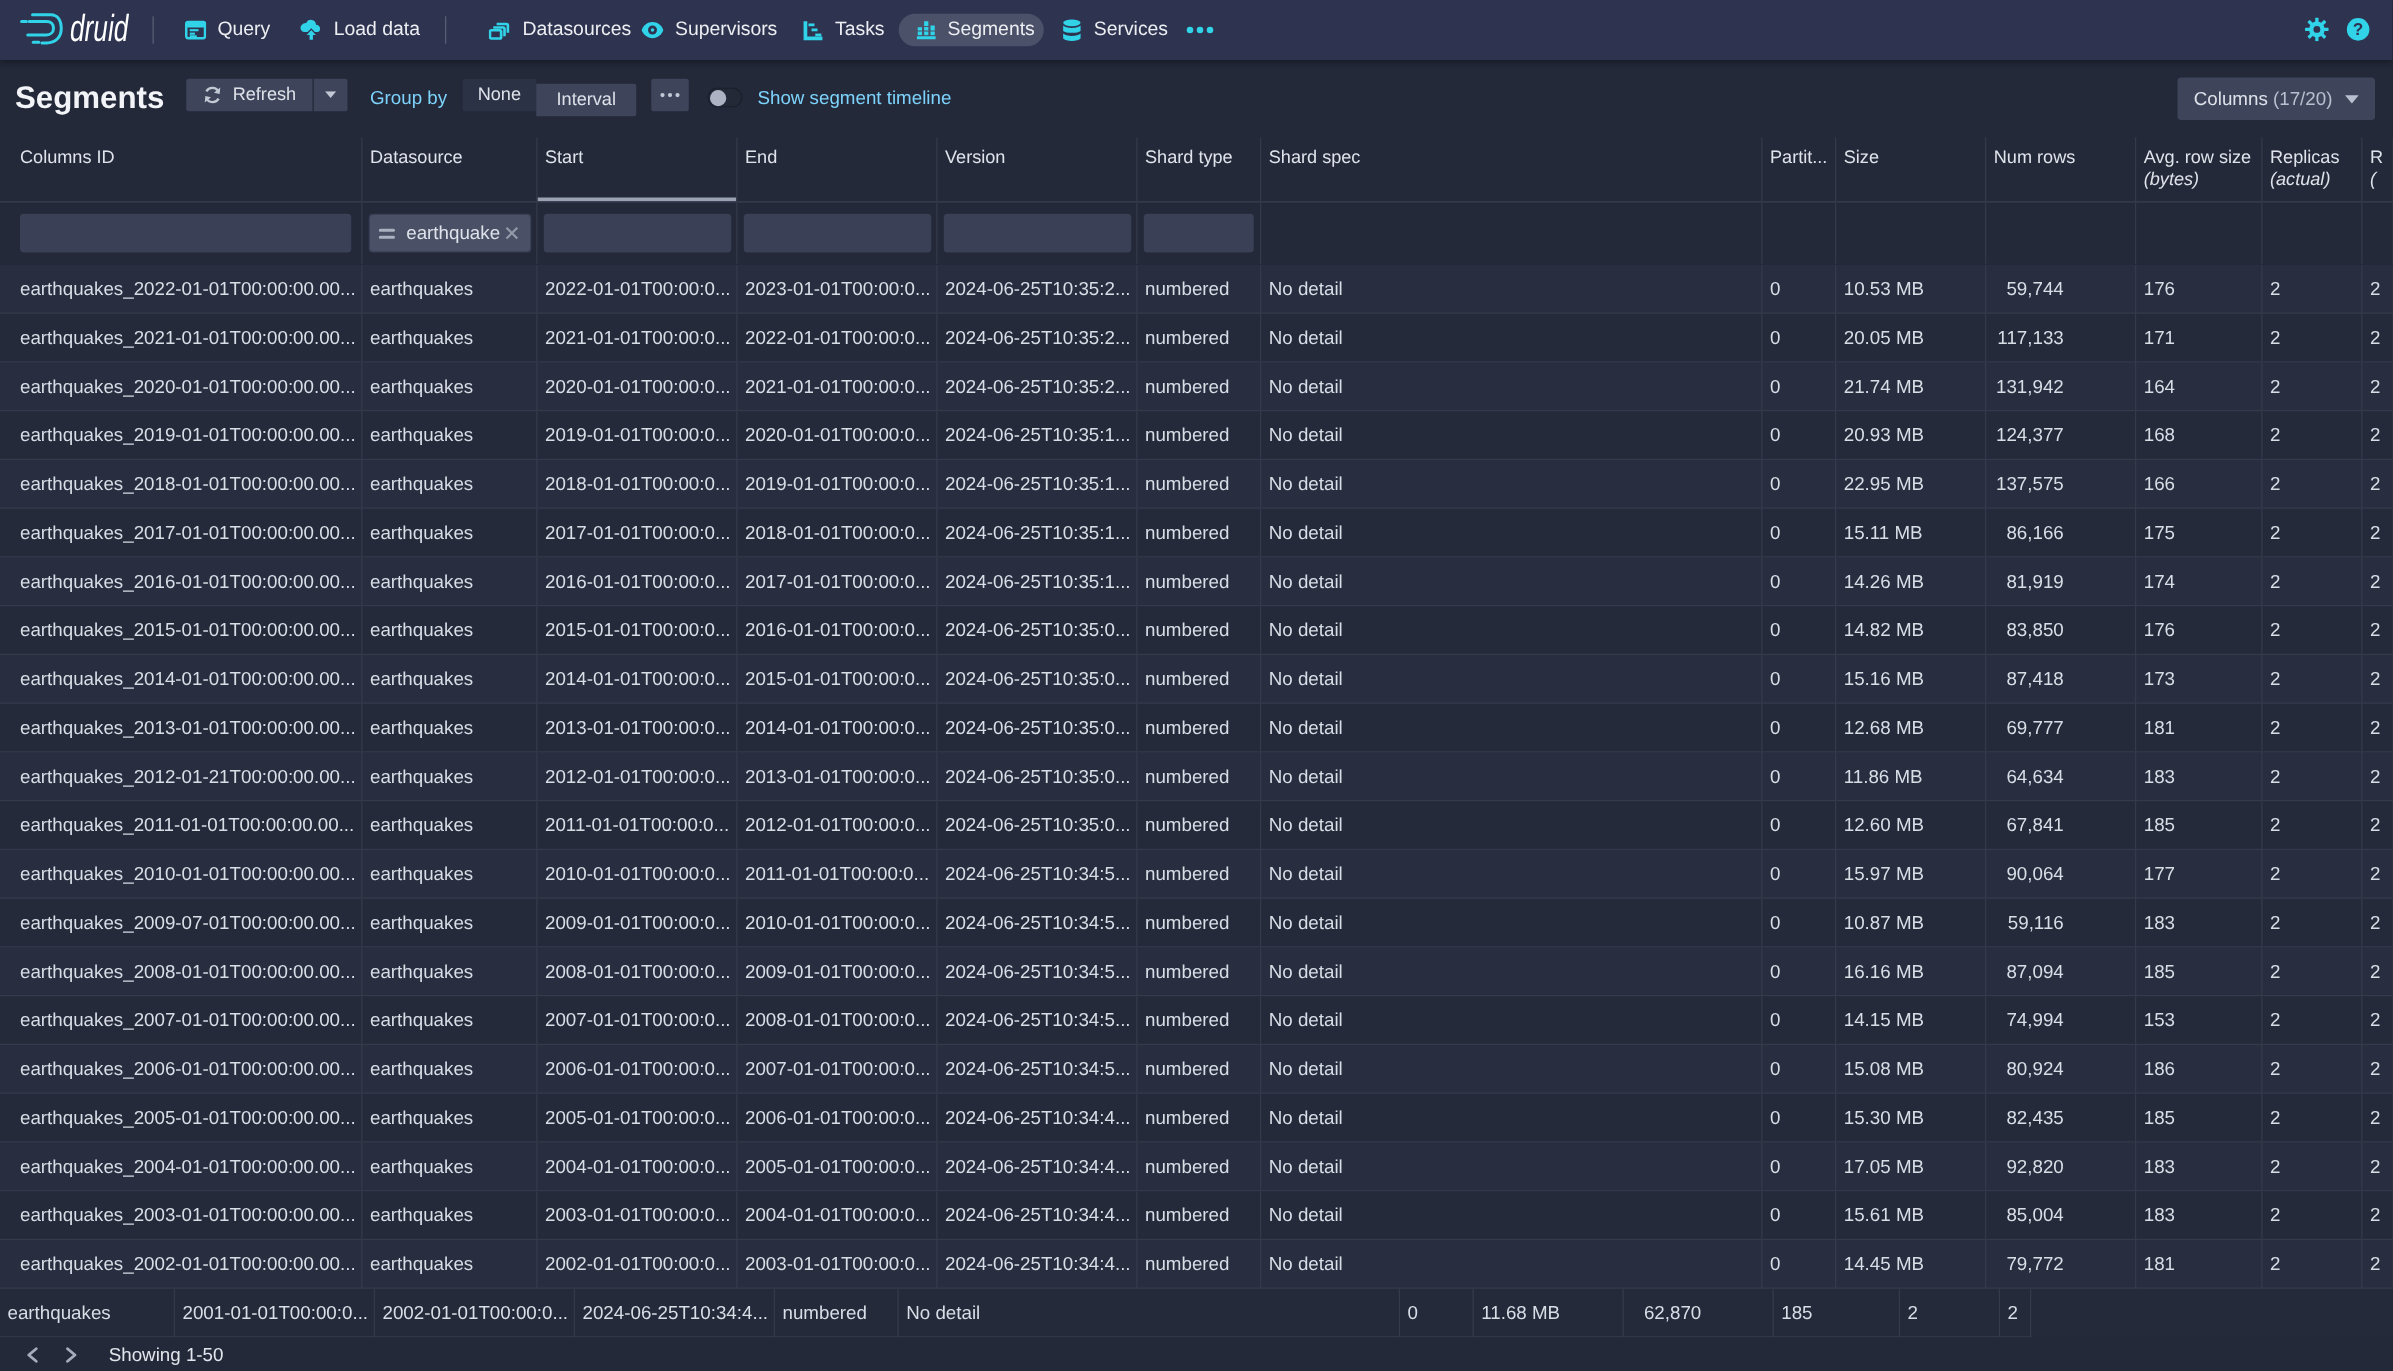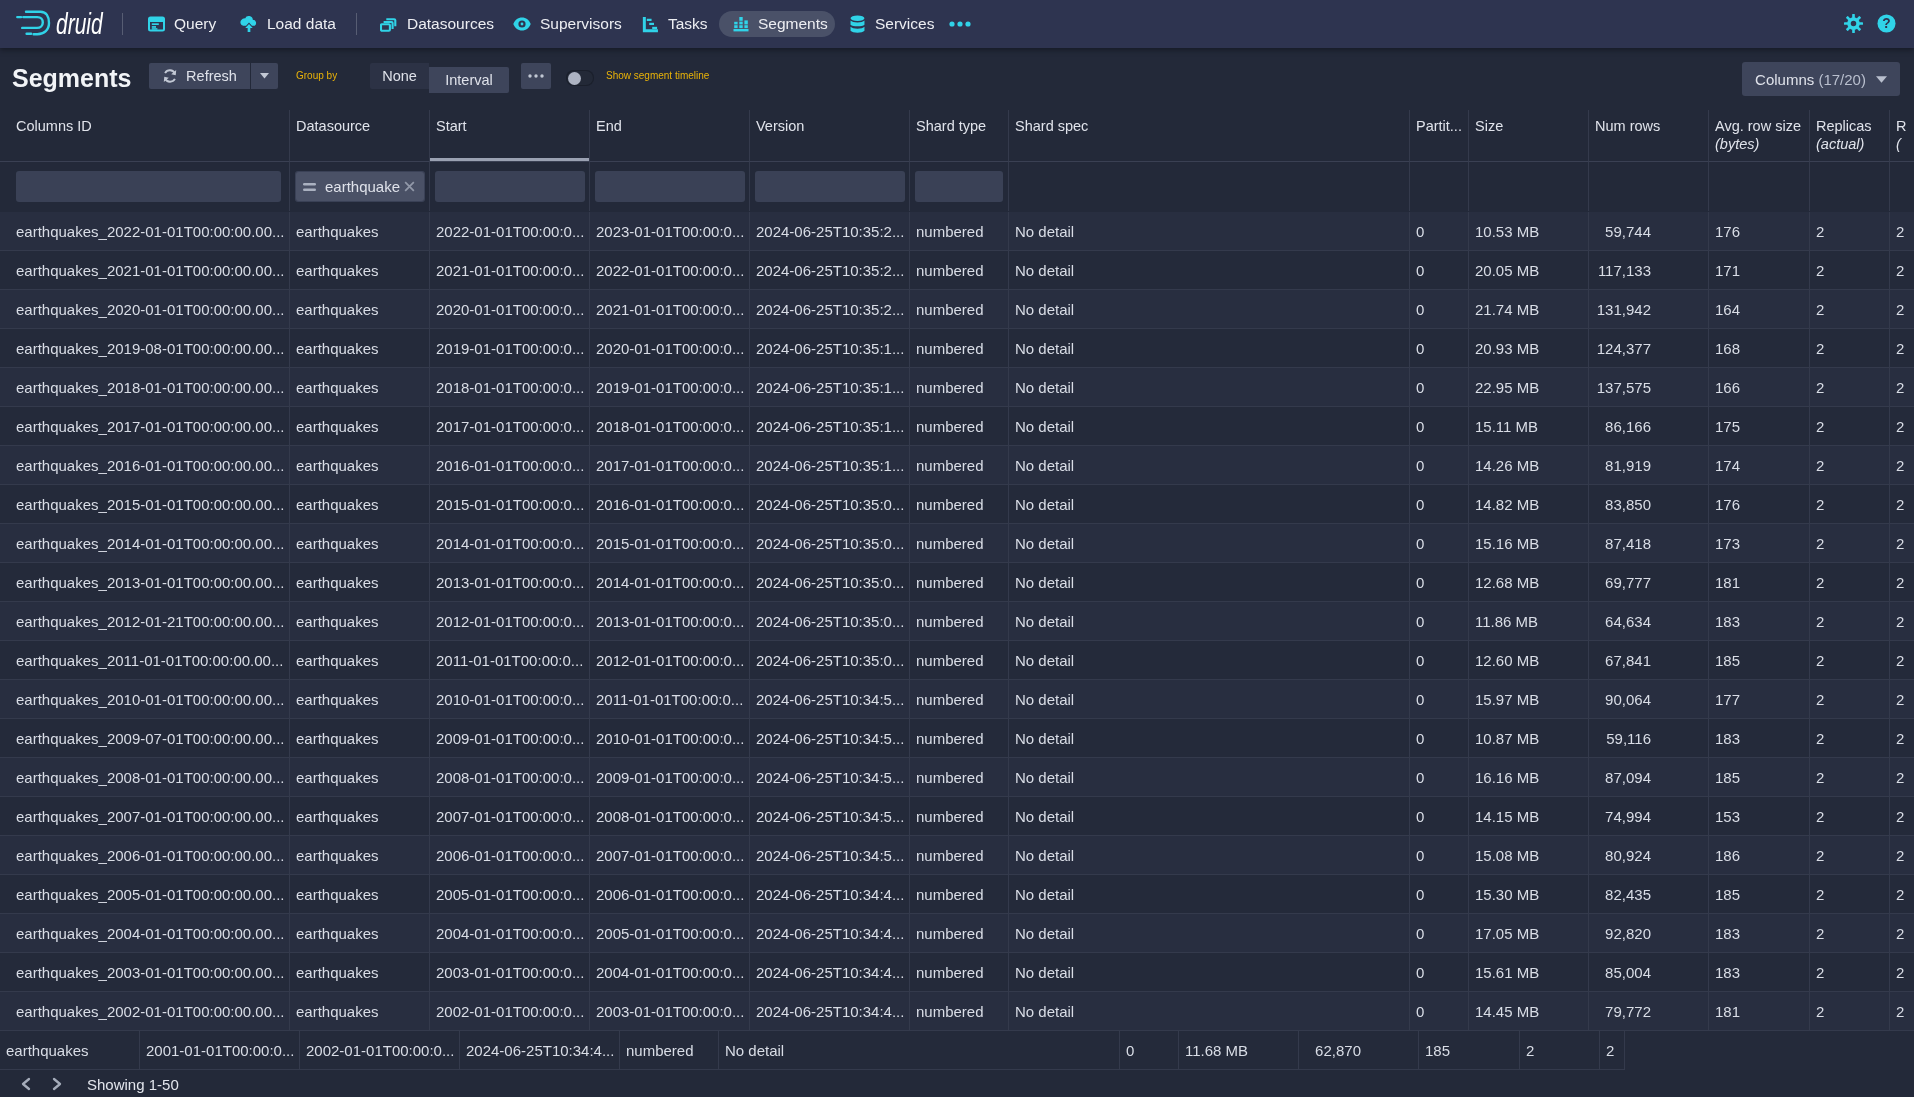--- a/index.html
+++ b/index.html
@@ -4,21 +4,21 @@
 <style>
   * { margin:0; padding:0; box-sizing:border-box; }
   html,body { width:1914px; height:1097px; overflow:hidden; background:#232939; font-family:"Liberation Sans", sans-serif; }
   .nav { position:absolute; left:0; top:0; width:1914px; height:48px; background:#2e3450; box-shadow:0 2px 5px rgba(10,12,20,.5); z-index:5; }
   .nav-item { position:absolute; top:0; height:48px; display:flex; align-items:center; gap:9px; color:#edeef2; font-size:15.5px; }
   .nav-div { position:absolute; top:13px; width:1px; height:22px; background:#575d73; }
   .pill { position:absolute; left:719px; top:11px; width:116px; height:26px; background:#4a5168; border-radius:13px; }
   .toolbar { position:absolute; left:0; top:48px; width:1914px; height:62px; }
   .title { position:absolute; left:12px; top:16px; font-size:25px; font-weight:bold; color:#f2f4f7; }
   .btn { position:absolute; background:#3e455b; border-radius:2px; color:#dfe2ea; font-size:14.5px; display:flex; align-items:center; justify-content:center; }
-  .lbl { position:absolute; color:#eab308; font-size:10px; }
+  .lbl { position:absolute; color:#7dd3fc; font-size:15px; }
   .thead { position:absolute; left:0; top:110px; width:1914px; height:52px; }
   .tfilter { position:absolute; left:0; top:162px; width:1914px; height:50px; }
   .tbody { position:absolute; left:0; top:212px; width:1914px; }
   .tr { display:flex; }
   .tr.odd { background:#282e40; }
   .tr.even { background:#242a3a; }
   .tbody .tr { height:39px; }
   .td { flex:none; height:100%; border-right:1px solid #343a4c; border-bottom:1px solid #343a4c; display:flex; align-items:center; padding-left:6px; overflow:hidden; white-space:nowrap; color:#d9dde6; font-size:15px; }
   .td.first { padding-left:16px; }
   .td.num { justify-content:flex-end; padding-right:57px; padding-left:0; }
@@ -51,21 +51,21 @@
       </svg>
       <span>Query</span>
     </div>
 <div class="nav-item" style="left:240px">
       <svg width="18" height="18" viewBox="0 0 16 16">
         <path d="M4.5 3 A3.6 3.6 0 0 1 11.4 4.2 A2.9 2.9 0 0 1 13 9.5 L10.6 9.5 L8 6.7 L5.4 9.5 L2.8 9.5 A3 3 0 0 1 1.2 4.5 A3.6 3.6 0 0 1 4.5 3 Z" fill="#30d3e8"></path>
         <path d="M8 8 L11.3 11.6 H9.2 V15 H6.8 V11.6 H4.7 Z" fill="#30d3e8"></path>
       </svg>
       <span>Load data</span>
     </div>
-<div class="nav-item" style="left:380px">
+<div class="nav-item" style="left:391px">
       <svg width="18" height="18" viewBox="0 0 18 18">
         <path d="M6.3 4.2 H14.2 C14.9 4.2 15.3 4.6 15.3 5.3 V11.2" fill="none" stroke="#30d3e8" stroke-width="2.1"></path>
         <path d="M3.6 7 H11.5 C12.2 7 12.6 7.4 12.6 8.1 V14" fill="none" stroke="#30d3e8" stroke-width="2.1"></path>
         <rect x="1" y="9.2" width="8.9" height="6.6" rx="1" fill="none" stroke="#30d3e8" stroke-width="2.1"></rect>
       </svg>
       <span>Datasources</span>
     </div>
 <div class="nav-item" style="left:513px">
       <svg width="18" height="14" viewBox="0 0 18 14">
         <path d="M9 0.5 C13 0.5 16.4 3.2 17.7 7 C16.4 10.8 13 13.5 9 13.5 C5 13.5 1.6 10.8 0.3 7 C1.6 3.2 5 0.5 9 0.5 Z" fill="#30d3e8"></path>
@@ -259,21 +259,21 @@
 <div class="td" style="width:99px">numbered</div>
 <div class="td" style="width:401px">No detail</div>
 <div class="td" style="width:59px">0</div>
 <div class="td" style="width:120px">21.74 MB</div>
 <div class="td num" style="width:120px">131,942</div>
 <div class="td" style="width:101px">164</div>
 <div class="td" style="width:80px">2</div>
 <div class="td" style="width:25px">2</div>
 </div>
 <div class="tr even">
-<div class="td first" style="width:290px">earthquakes_2019-08-01T00:00:00.00...</div>
+<div class="td first" style="width:290px">earthquakes_2019-01-01T00:00:00.00...</div>
 <div class="td" style="width:140px">earthquakes</div>
 <div class="td" style="width:160px">2019-01-01T00:00:0...</div>
 <div class="td" style="width:160px">2020-01-01T00:00:0...</div>
 <div class="td" style="width:160px">2024-06-25T10:35:1...</div>
 <div class="td" style="width:99px">numbered</div>
 <div class="td" style="width:401px">No detail</div>
 <div class="td" style="width:59px">0</div>
 <div class="td" style="width:120px">20.93 MB</div>
 <div class="td num" style="width:120px">124,377</div>
 <div class="td" style="width:101px">168</div>

